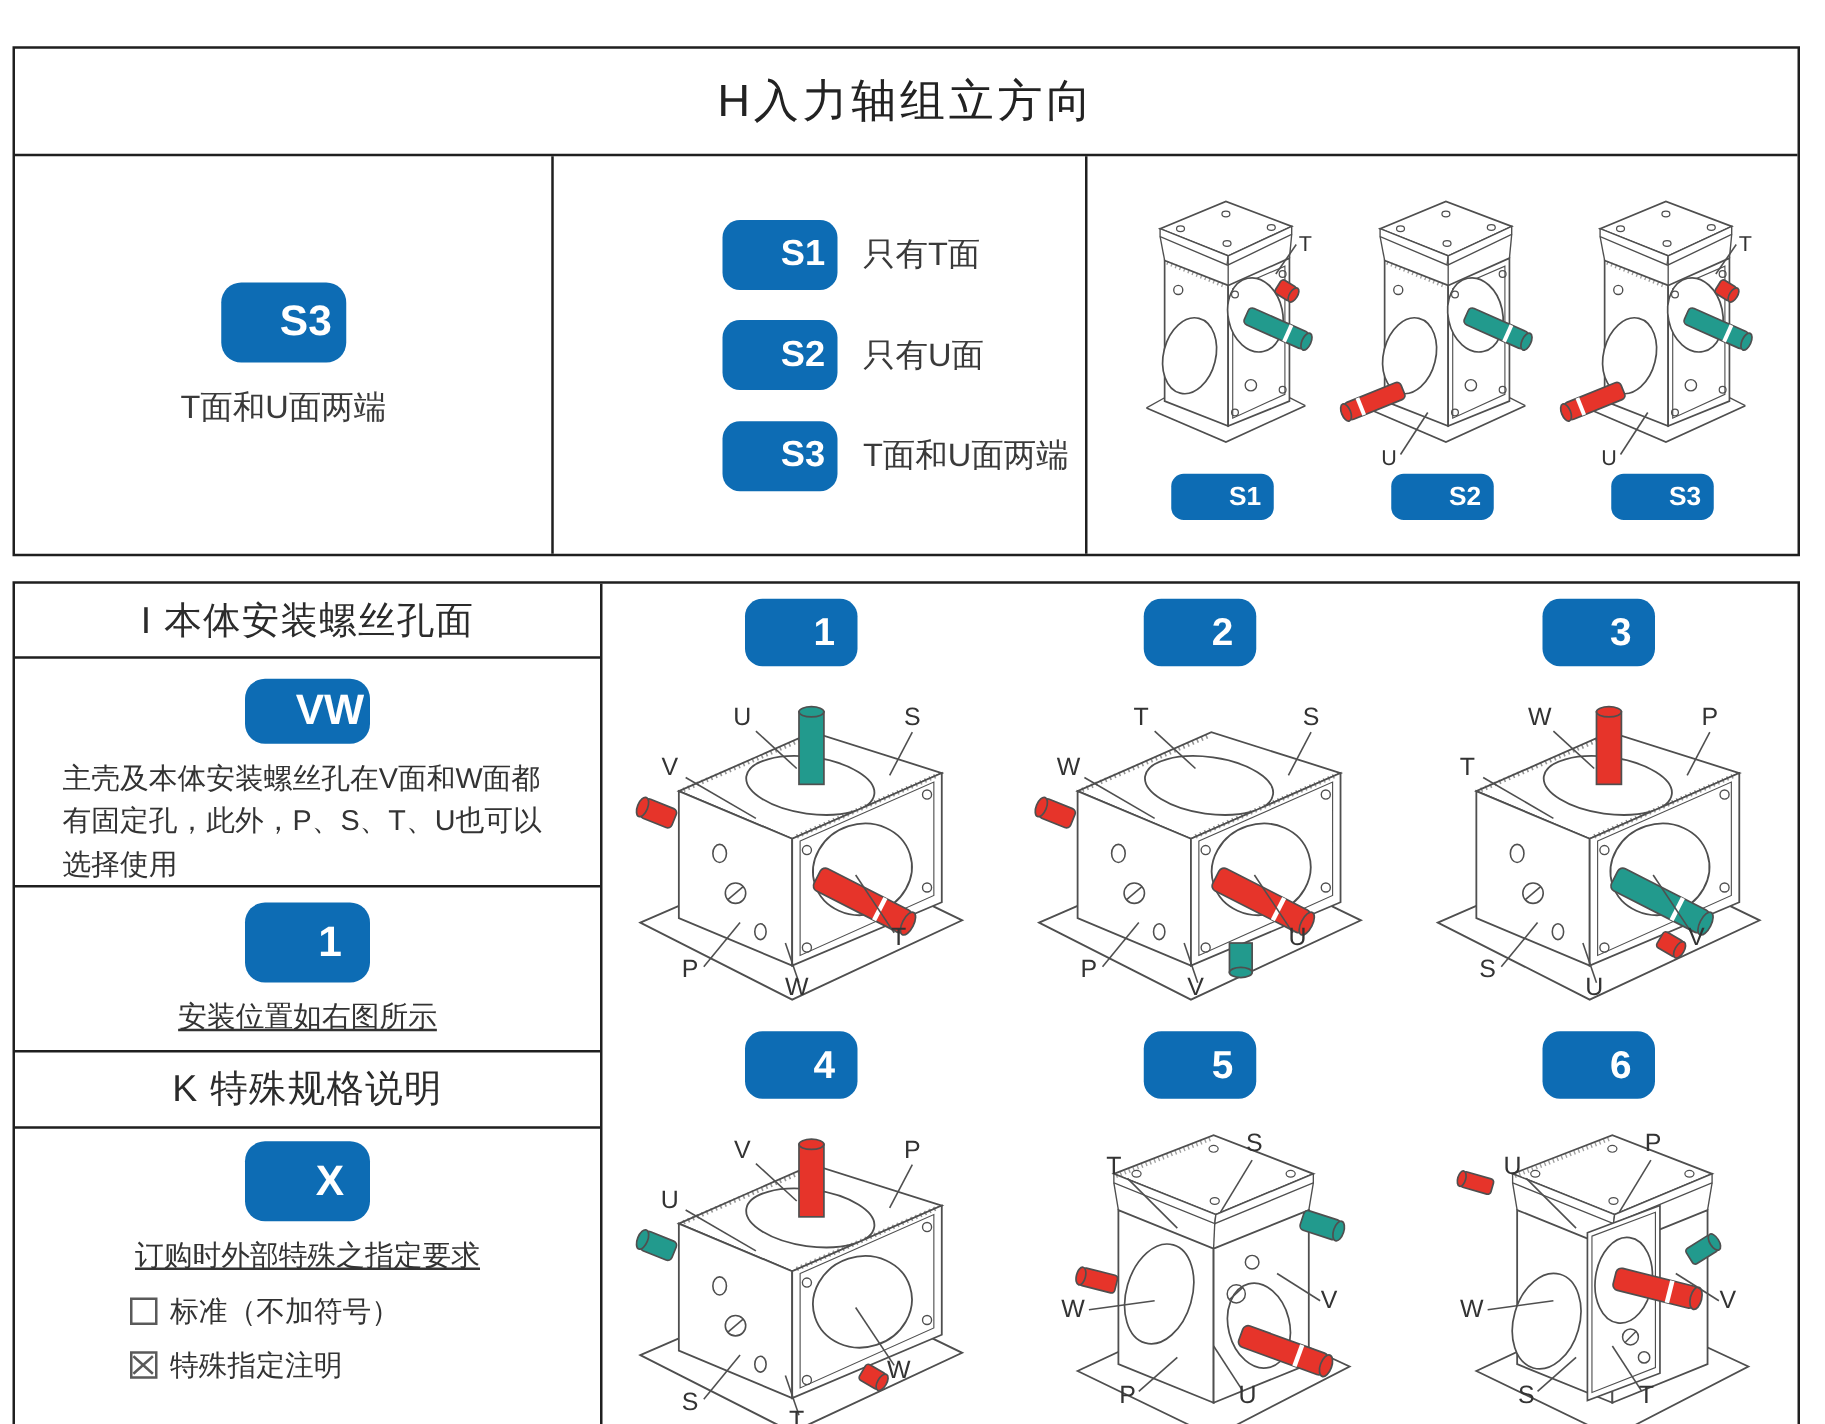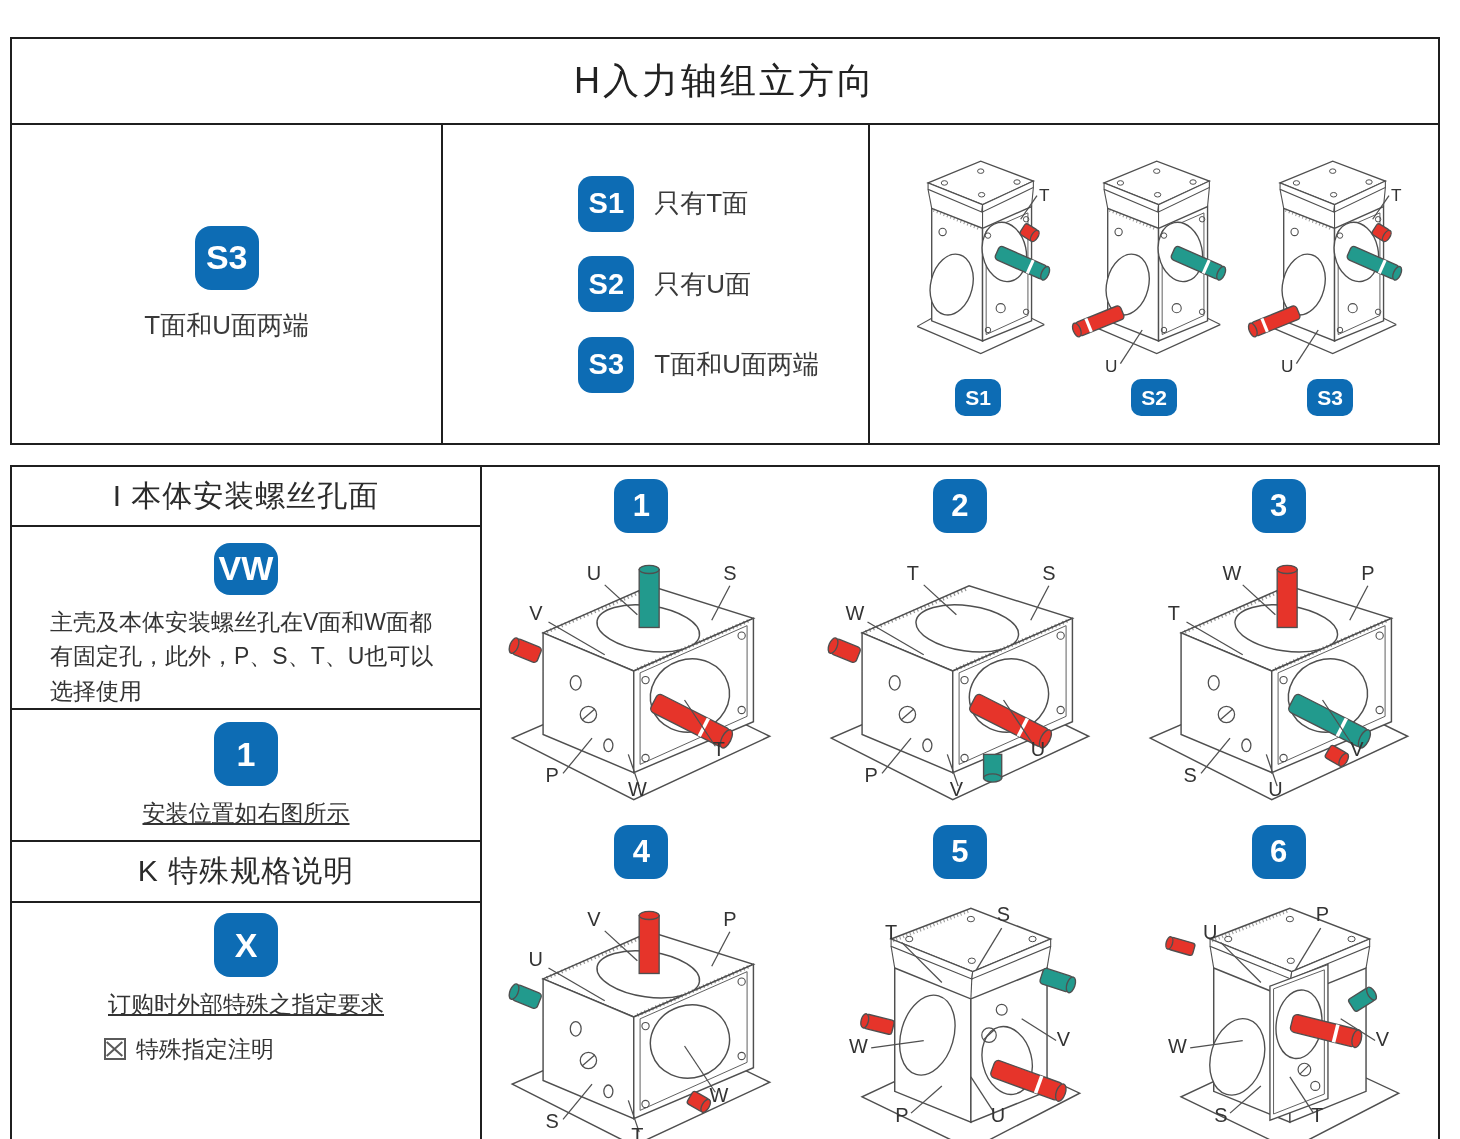--- a/index.html
+++ b/index.html
@@ -8,21 +8,21 @@
   section{box-sizing:border-box;}
   .t1{position:absolute;left:10px;top:10px;width:1430px;height:408px;border:2px solid #1f1f1f;}
   .t1-title{height:84px;border-bottom:2px solid #1f1f1f;display:flex;align-items:center;justify-content:center;
             font-size:36px;letter-spacing:3px;color:#222;}
   .t1-body{display:flex;height:318px;}
   .t1-cellA{width:458px;border-right:2px solid #1f1f1f;display:flex;flex-direction:column;align-items:center;justify-content:center;}
   .t1-cellB{width:446px;border-right:2px solid #1f1f1f;display:flex;flex-direction:column;justify-content:space-evenly;padding:26px 0 26px 135px;box-sizing:border-box;}
   .t1-cellC{flex:1;display:flex;align-items:flex-start;justify-content:space-between;padding:10px 20px 0 20px;}
   .opt{display:flex;align-items:center;gap:20px;}
   .opt-label{font-size:26px;color:#3a3a3a;}
-  .badge{background:#0d6cb4;color:#fff;font-weight:bold;display:flex;align-items:center;justify-content:center;}
+  .badge{background:#0d6cb4;color:#fff;font-weight:bold;display:flex;align-items:center;justify-content:center;padding-left:36px;}
   .badge-lg{width:64px;height:64px;border-radius:16px;font-size:34px;}
   .badge-md{width:56px;height:56px;border-radius:14px;font-size:29px;flex:none;}
   .badge-num{width:54px;height:54px;border-radius:14px;font-size:31px;}
   .badge-sm{width:46px;height:37px;border-radius:10px;font-size:21px;}
   .cellA-caption{margin-top:18px;font-size:26px;color:#3a3a3a;}
   .t2{position:absolute;left:10px;top:438px;width:1430px;height:695px;border:2px solid #1f1f1f;display:flex;}
   .t2-left{width:468px;border-right:2px solid #1f1f1f;display:flex;flex-direction:column;flex:none;}
   .t2-h{border-bottom:2px solid #1f1f1f;display:flex;align-items:center;justify-content:center;font-size:30px;color:#2b2b2b;letter-spacing:1px;}
   .h-i{height:58px;} .h-j{height:55px;} .h-k{height:59px;}
   .t2-cell{border-bottom:2px solid #1f1f1f;display:flex;flex-direction:column;align-items:center;box-sizing:border-box;}
@@ -214,20 +214,24 @@
       </div>
       <div class="t2-cell cell-j">
         <div class="badge badge-lg">1</div>
         <p class="desc center">安装位置如右图所示</p>
       </div>
       <div class="t2-h h-k">K 特殊规格说明</div>
       <div class="t2-cell cell-k">
         <div class="badge badge-lg">X</div>
         <p class="desc center">订购时外部特殊之指定要求</p>
         <div class="cbline">
+          <span class="cb"></span>
+          <span>标准（不加符号）</span>
+        </div>
+        <div class="cbline">
           <span class="cb x"></span>
           <span>特殊指定注明</span>
         </div>
       </div>
     </div>
     <div class="t2-right">
       <div class="fig">
         <div class="badge badge-num">1</div>
         <div class="figsvg"><svg viewBox="0 0 320 300" preserveAspectRatio="xMidYMid meet" xmlns="http://www.w3.org/2000/svg">
 <polygon points="18,224 152,292 302,222 170,158" fill="#fff" stroke="#4f4f4f" stroke-width="1.6"></polygon>

